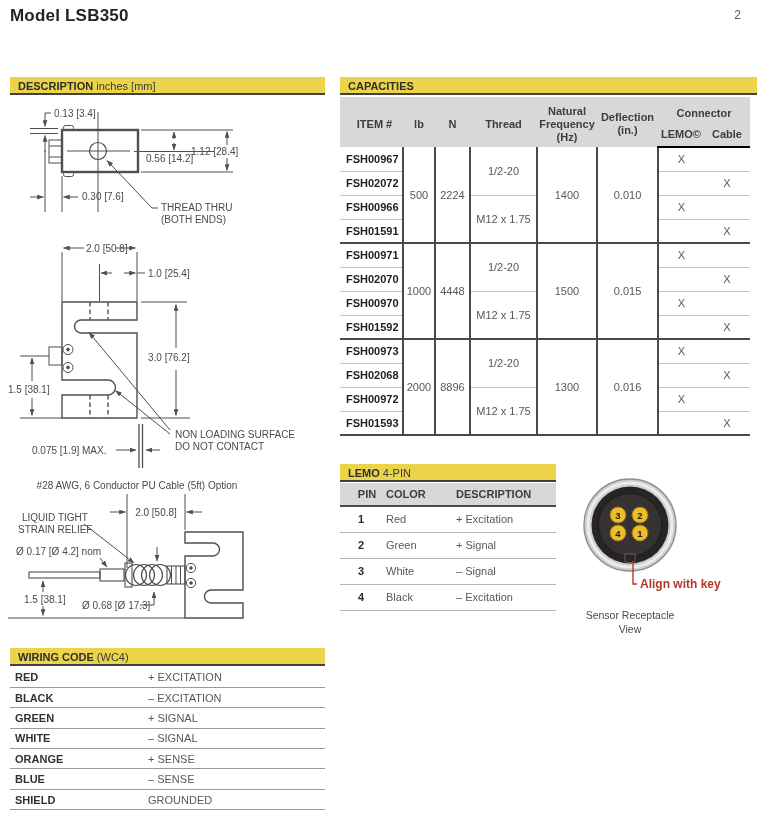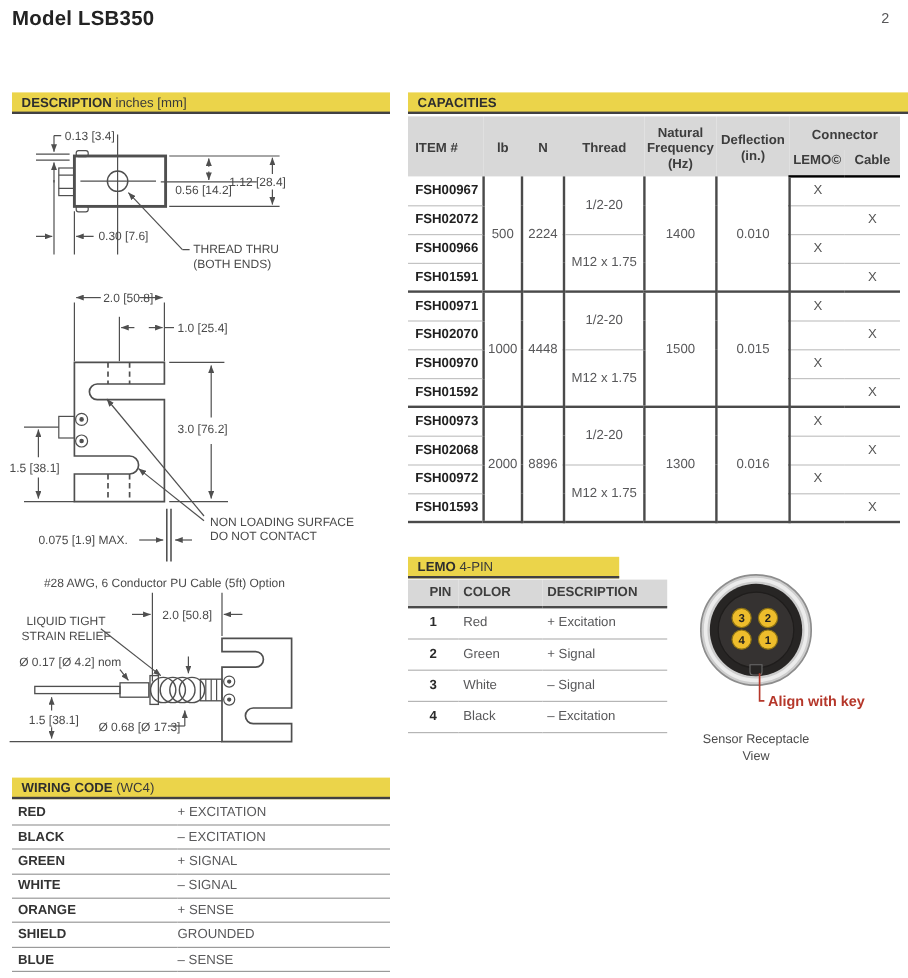--- a/index.html
+++ b/index.html
@@ -16,21 +16,21 @@
   .bar span.reg { font-weight:normal; color:#3a3a3a; }
 
   
   .cap-table-wrap { position:absolute; left:340px; top:97px; width:410px; }
   table.cap { border-collapse:collapse; width:410px; table-layout:fixed; }
   table.cap th { background:#d8d8d8; font-size:11px; font-weight:bold; color:#3d3d3d; text-align:center; vertical-align:middle; }
   table.cap tr.h1 th { height:28px; padding-top:4px; }
   table.cap tr.h2 th { height:22px; border-bottom:2px solid #000000; padding-bottom:3px; }
   table.cap th.rs { vertical-align:middle; }
   table.cap th .ln { display:block; line-height:13px; }
-  table.cap th.item-h { text-align:left; padding-left:6px;margin-left:48px; }
+  table.cap th.item-h { text-align:center; padding-left:6px;margin-left:48px; }
   table.cap td { font-size:11px; color:#58585a; text-align:center; height:24px; border-bottom:1px solid #c3c3c3; vertical-align:middle; }
   table.cap td.c-item { text-align:left; padding-left:6px; font-weight:bold; color:#1f1f1f; }
   table.cap td.bv { border-right:2px solid #4a4a4a; }
   table.cap td.gb { border-bottom:2px solid #4a4a4a; }
   table.cap td.c-x { color:#555; }
 
   
   .lemo-table-wrap { position:absolute; left:340px; top:483px; width:216px; }
   table.lemo { border-collapse:collapse; width:216px; table-layout:fixed; }
   table.lemo th { background:#d8d8d8; height:23px; font-size:11px; font-weight:bold; color:#3d3d3d; border-bottom:2px solid #4a4a4a; text-align:left; padding-left:4px; }
@@ -311,21 +311,21 @@
       <text class="dtext" x="137" y="489" text-anchor="middle">#28 AWG, 6 Conductor PU Cable (5ft) Option</text>
       <text class="dtext" x="22" y="521">LIQUID TIGHT</text>
       <text class="dtext" x="18" y="533">STRAIN RELIEF</text>
       <text class="dtext" x="156" y="516" text-anchor="middle">2.0 [50.8]</text>
       <text class="dtext" x="16" y="555">Ø 0.17 [Ø 4.2] nom</text>
       <text class="dtext" x="24" y="603">1.5 [38.1]</text>
       <text class="dtext" x="82" y="609">Ø 0.68 [Ø 17.3]</text>
     </g>
   </svg>
 
-  <div class="bar" style="left:340px; top:464px; width:176px;">
+  <div class="bar" style="left:340px; top:464px; width:216px;">
     <b>LEMO</b>
     <span class="reg">4-PIN</span>
   </div>
 
   <div class="lemo-table-wrap">
     <table class="lemo">
       <colgroup>
           <col style="width:42px">
           <col style="width:70px">
           <col style="width:104px">
@@ -414,24 +414,24 @@
         </tr>
         <tr>
           <td class="w-color">WHITE</td>
           <td class="w-desc">– SIGNAL</td>
         </tr>
         <tr>
           <td class="w-color">ORANGE</td>
           <td class="w-desc">+ SENSE</td>
         </tr>
         <tr>
+          <td class="w-color">BLUE</td>
+          <td class="w-desc">– SENSE</td>
+        </tr>
+        <tr>
           <td class="w-color">SHIELD</td>
           <td class="w-desc">GROUNDED</td>
         </tr>
-        <tr>
-          <td class="w-color">BLUE</td>
-          <td class="w-desc">– SENSE</td>
-        </tr>
       </tbody>
     </table>
   </div>
 
 </div>
 
 </body></html>

